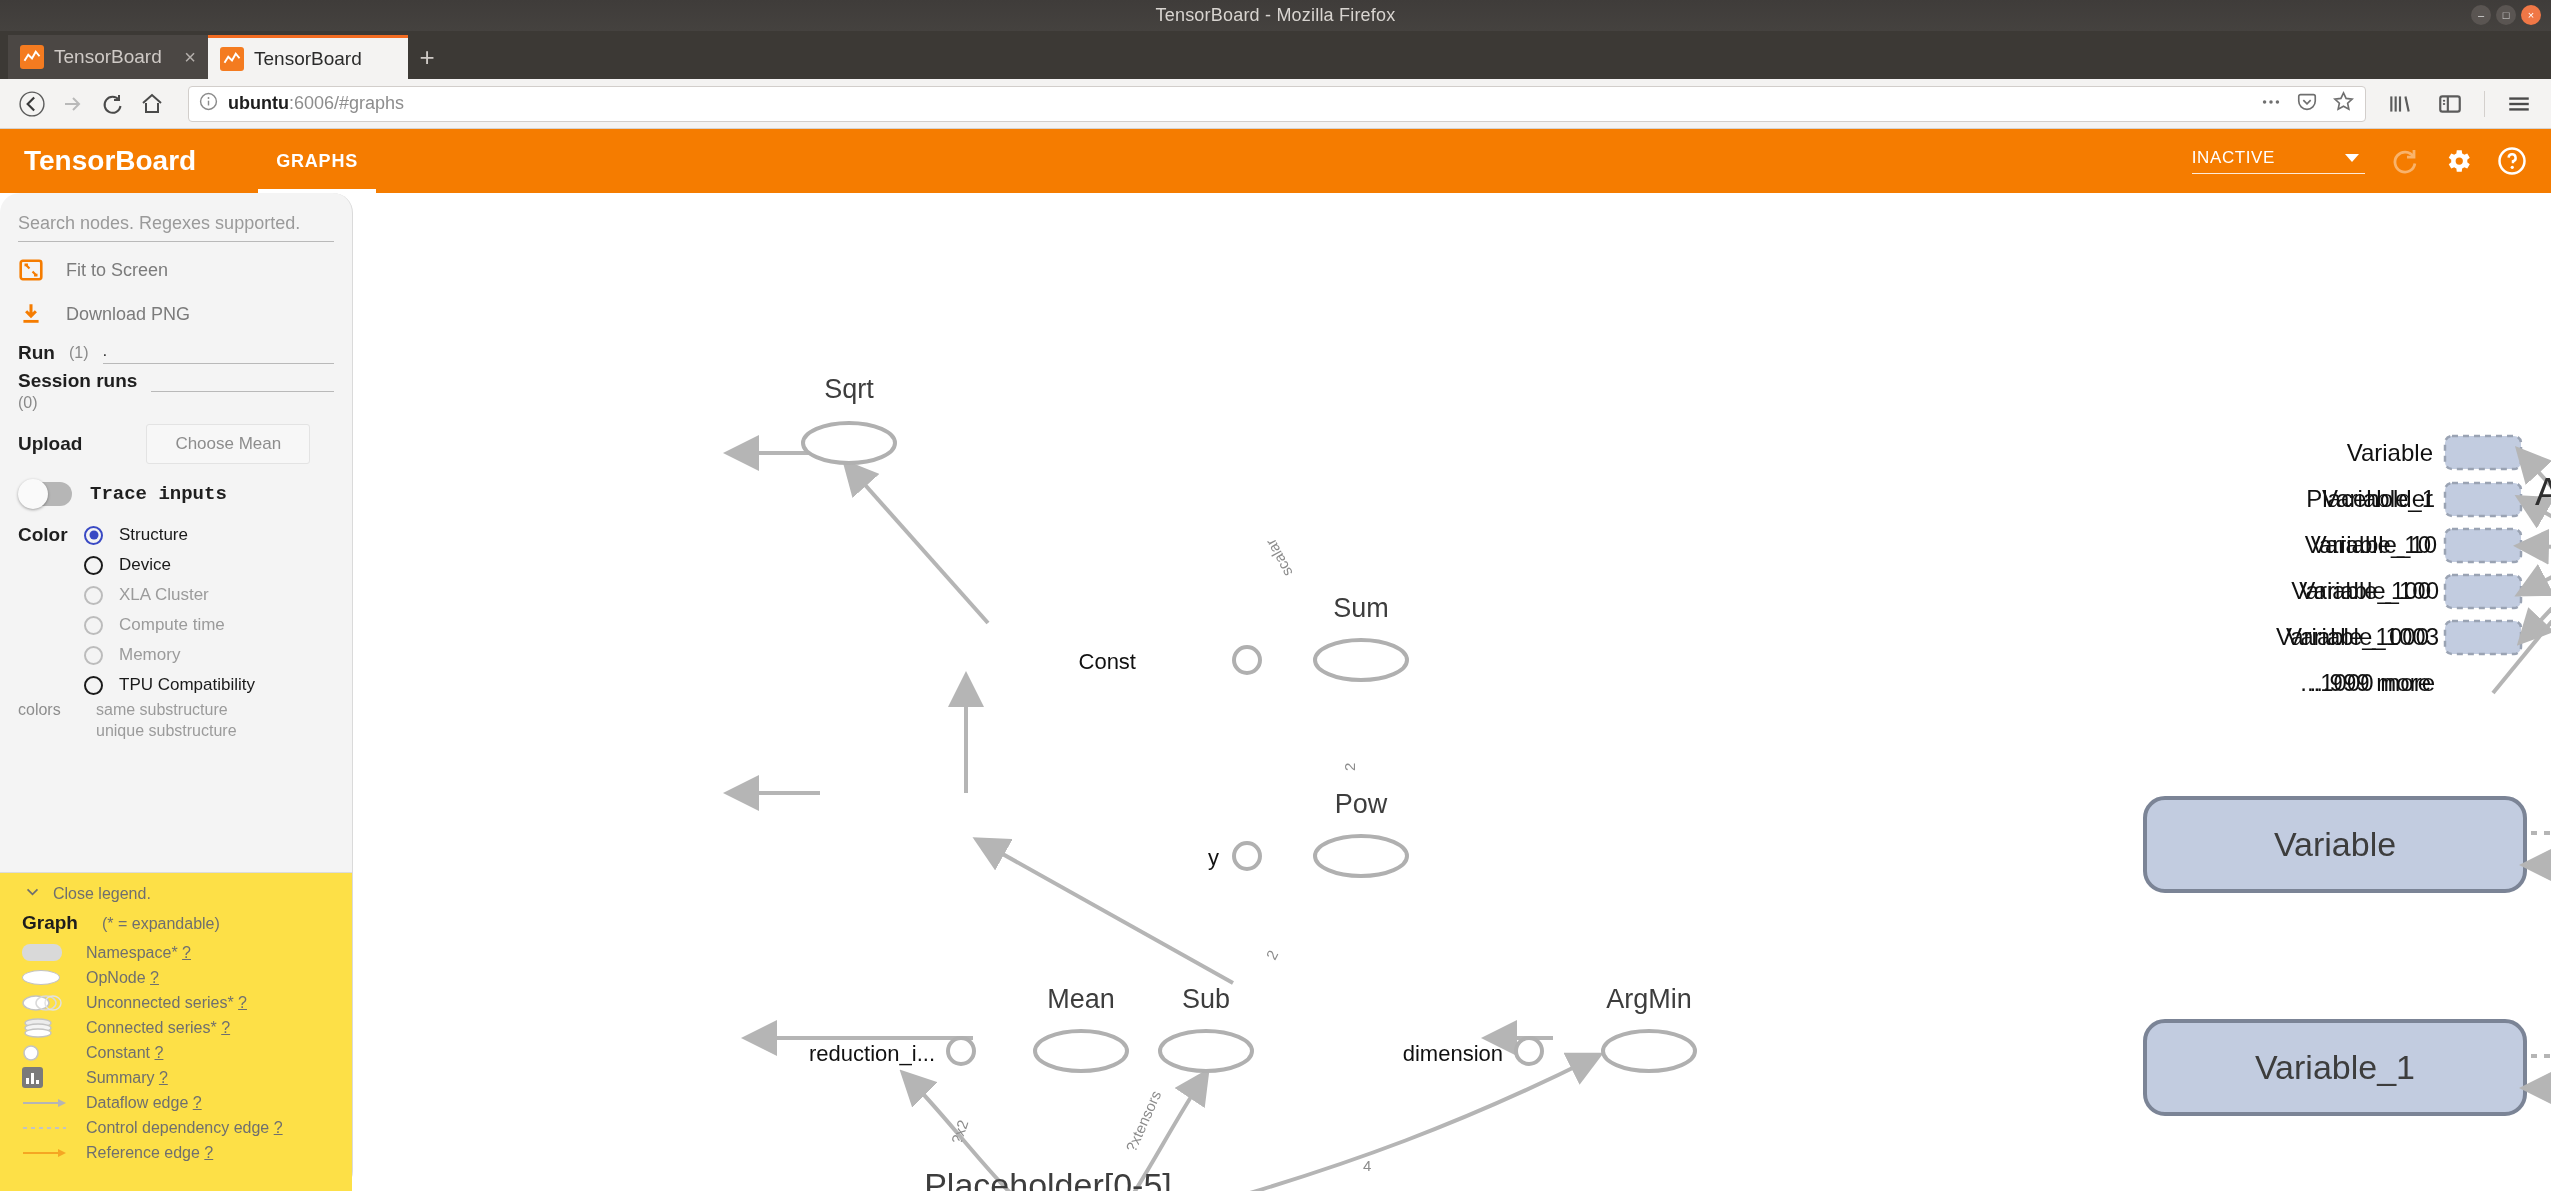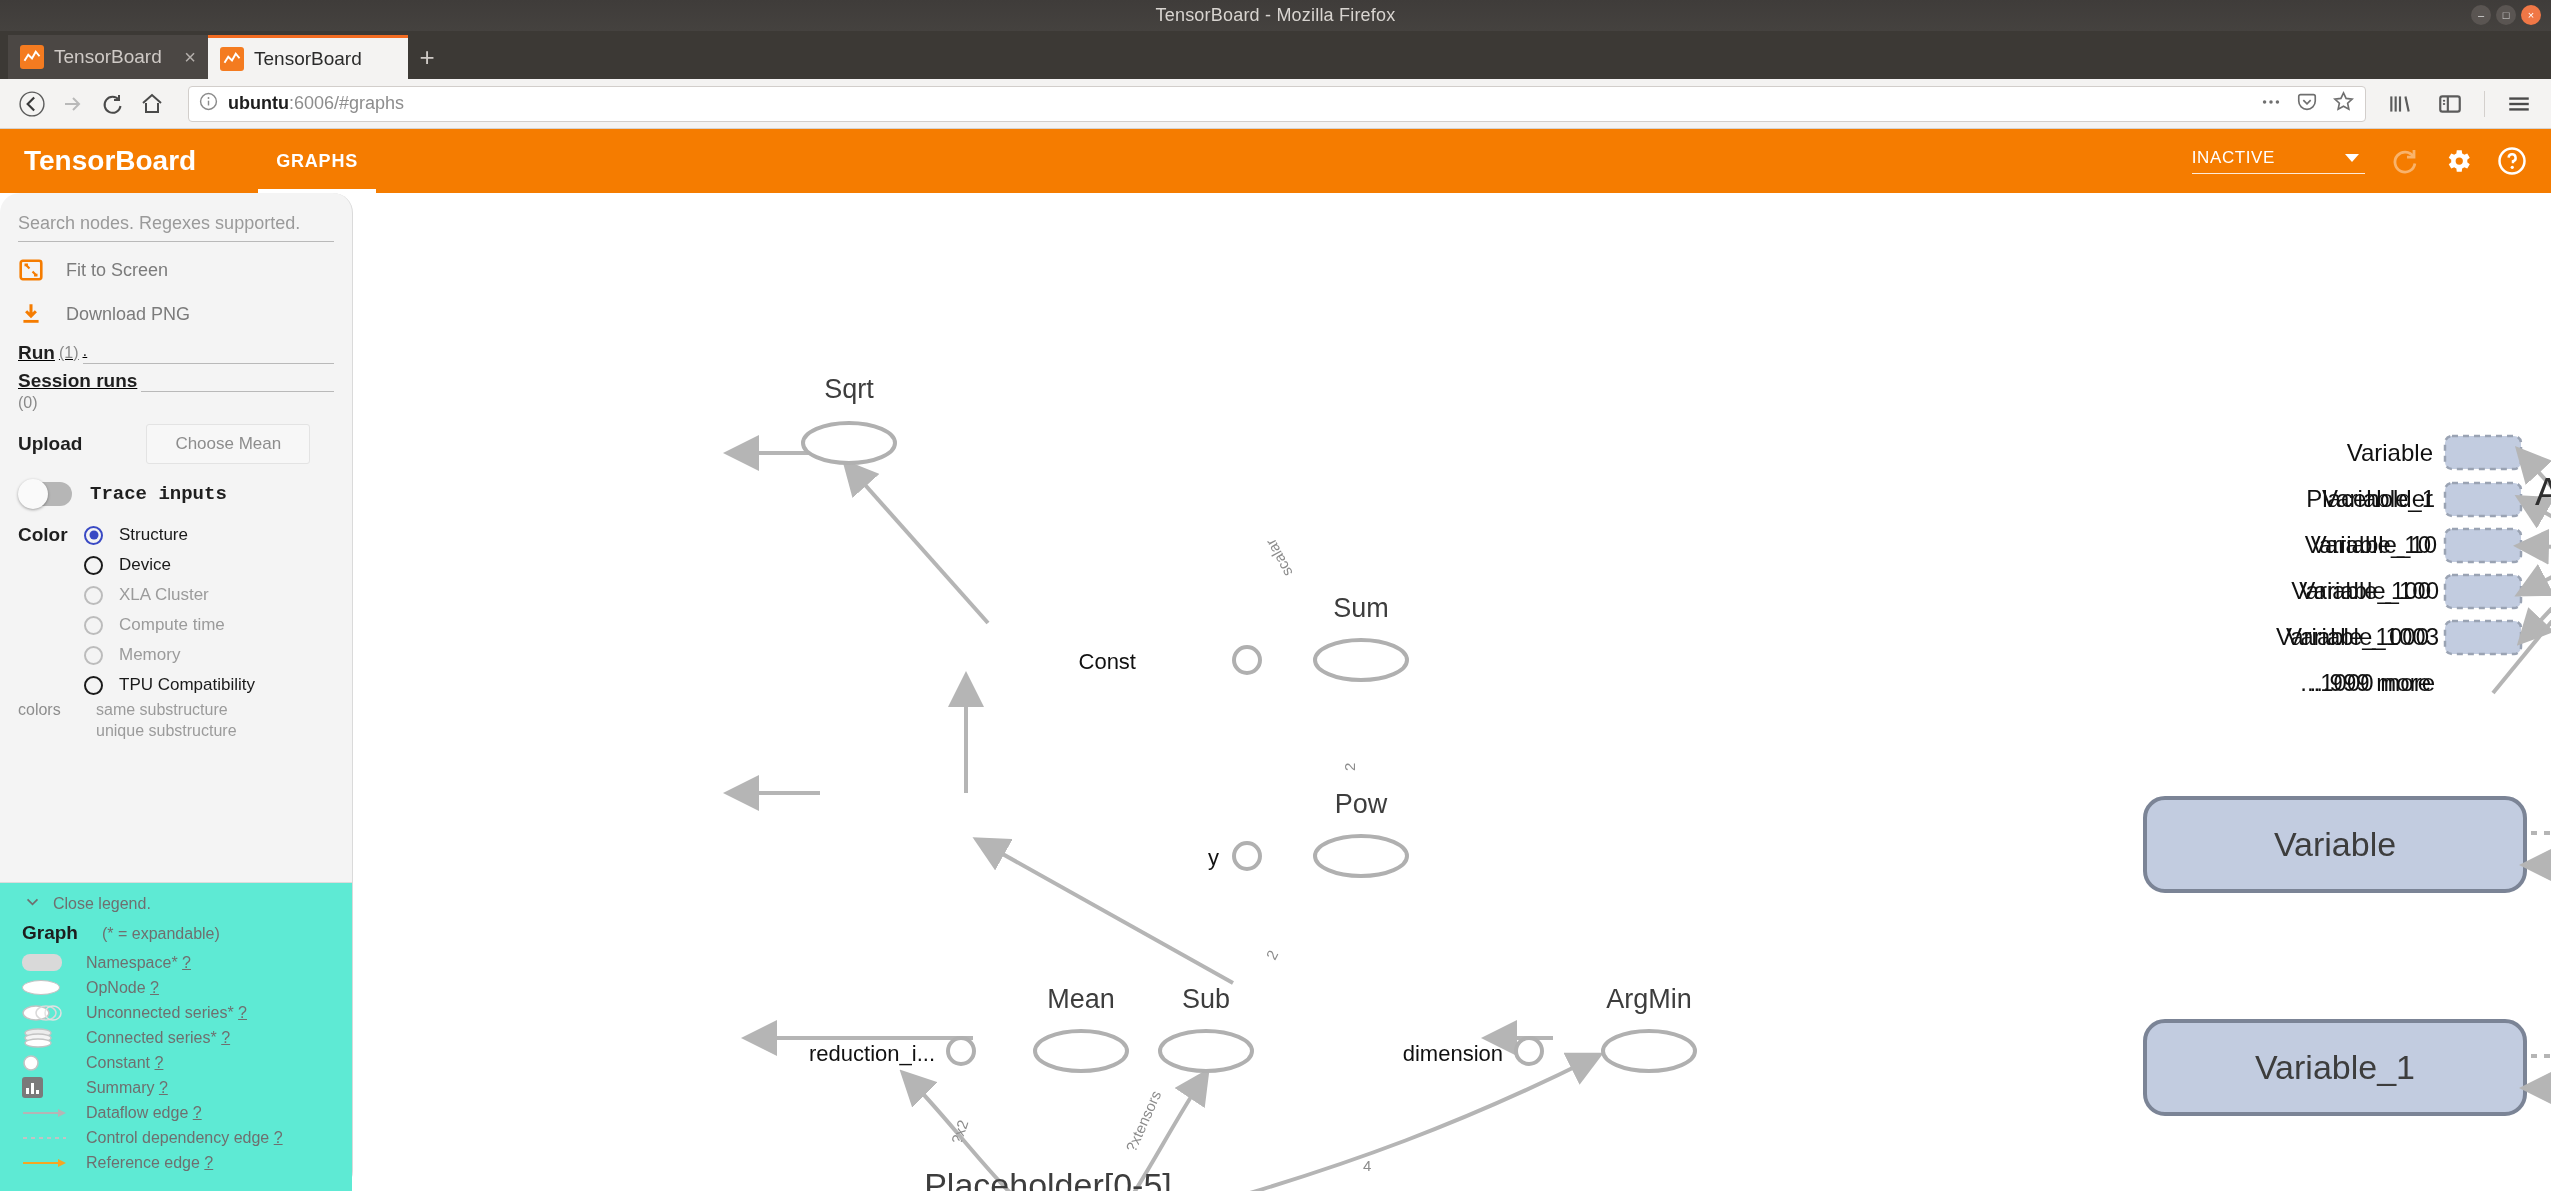--- a/index.html
+++ b/index.html
@@ -142,22 +142,21 @@
   #search-input::placeholder { color: #9a9a9a; }
 
   .side-action {
     display: flex; align-items: center; gap: 22px;
     padding: 9px 18px; font-size: 18px; color: #7b7b7b;
   }
   .side-action .ic { width: 26px; height: 26px; flex: none; color: #f57c00; }
 
   .field-row {
     display: flex; align-items: center; padding: 6px 18px 0 18px;
-    gap: 4px;
-    text-decoration: underline;
+    gap: 14px;
   }
   .field-label { font-size: 19px; color: #1f1f1f; font-weight: bold; white-space: nowrap; }
   .field-count { font-size: 16px; color: #8a8a8a; font-weight: normal; }
   .field-underline {
     flex: 1; border-bottom: 1px solid #b9b9b9;
     height: 22px; font-size: 17px; color: #333;
     display: flex; align-items: flex-end; padding-bottom: 2px;
   }
   .sub-count { font-size: 16px; color: #8a8a8a; padding: 2px 18px 0 18px; }
 
@@ -203,22 +202,22 @@
 
   .swatch-row { display: flex; align-items: center; gap: 22px; padding: 3px 18px 0 18px; }
   .swatch-key { font-size: 16px; color: #8d8d8d; width: 56px; }
   .swatch-pill {
     width: 50px; height: 17px; border-radius: 9px; background: #0f0f0f;
   }
   .swatch-text { font-size: 16px; color: #9b9b9b; }
 
   
   #legend {
-    border-top: 1px solid #dcdcdc; background: #5eead4;
-    padding: 10px 18px 16px 18px;
+    border-top: 1px solid #dcdcdc; background: #fde047;
+    padding: 10px 18px 26px 18px;
   }
   #legend-close {
     display: flex; align-items: center; gap: 12px;
     font-size: 16px; color: #6f6f6f; padding-bottom: 6px; padding-left: 6px;
   }
   #legend-head { display: flex; align-items: baseline; gap: 24px; padding: 2px 0 6px 4px; }
   #legend-title { font-size: 19px; font-weight: bold; color: #1d1d1d; }
   #legend-sub { font-size: 16px; color: #6f6f6f; }
   .leg-row { display: flex; align-items: center; gap: 18px; height: 25px; padding-left: 4px; }
   .leg-icon { width: 46px; flex: none; display: flex; align-items: center; justify-content: flex-start; }

